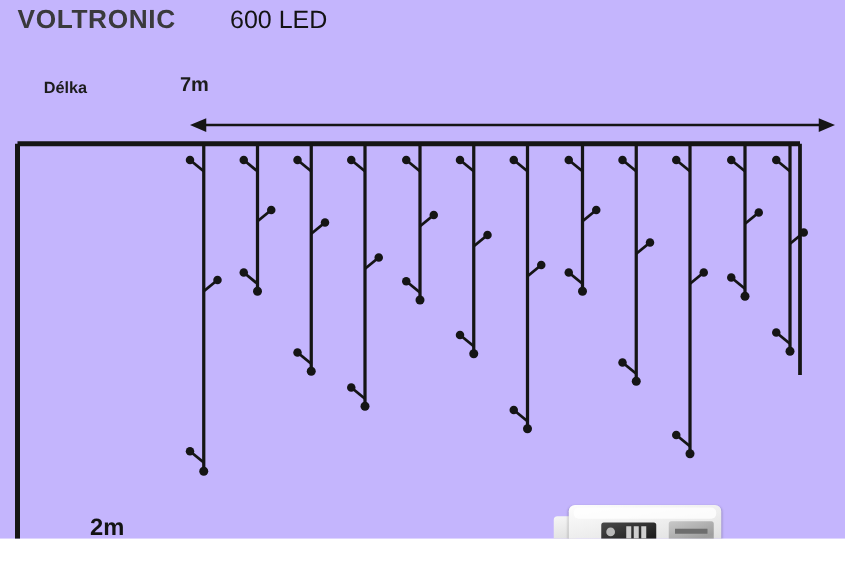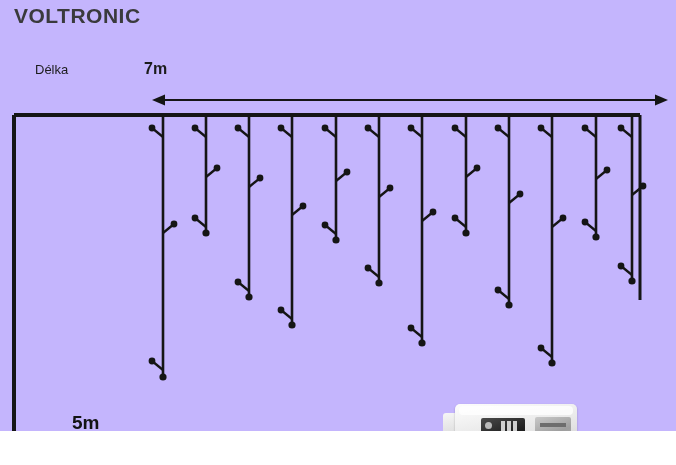--- a/index.html
+++ b/index.html
@@ -39,21 +39,21 @@
     color: #131313;
     white-space: nowrap;
   }
 
   
   #label-delka {
     position: absolute;
     left: 35px;
     top: 62px;
     font-size: 13px;
-    font-weight: normal;
+    font-weight: bold;
     color: #1c1c1c;
     white-space: nowrap;
   }
   #label-width {
     position: absolute;
     left: 144px;
     top: 60px;
     font-size: 16px;
     font-weight: bold;
     color: #1c1c1c;
@@ -146,24 +146,25 @@
     border-radius: 4px;
     background: rgba(255,255,255,0.78);
   }
 </style>
 </head>
 <body>
 
 <div id="page">
 
   <div id="brand-logo">VOLTRONIC</div>
+  <div id="led-count">600 LED</div>
 
   <div id="label-delka">Délka</div>
   <div id="label-width">7m</div>
-  <div id="label-height">5m</div>
+  <div id="label-height">2m</div>
 
   <svg id="diagram-svg" viewBox="0 0 676 465">
     <g id="arrow-layer">
         <line x1="163" y1="100" x2="657" y2="100" stroke="#151515" stroke-width="2"></line>
         <polygon points="152,100 165,94.5 165,105.5" fill="#151515"></polygon>
         <polygon points="668,100 655,94.5 655,105.5" fill="#151515"></polygon>
       </g>
     <g id="frame-layer">
         <line x1="14" y1="115" x2="640" y2="115" stroke="#151515" stroke-width="4"></line>
         <line x1="14" y1="115" x2="14" y2="442" stroke="#151515" stroke-width="4"></line>

